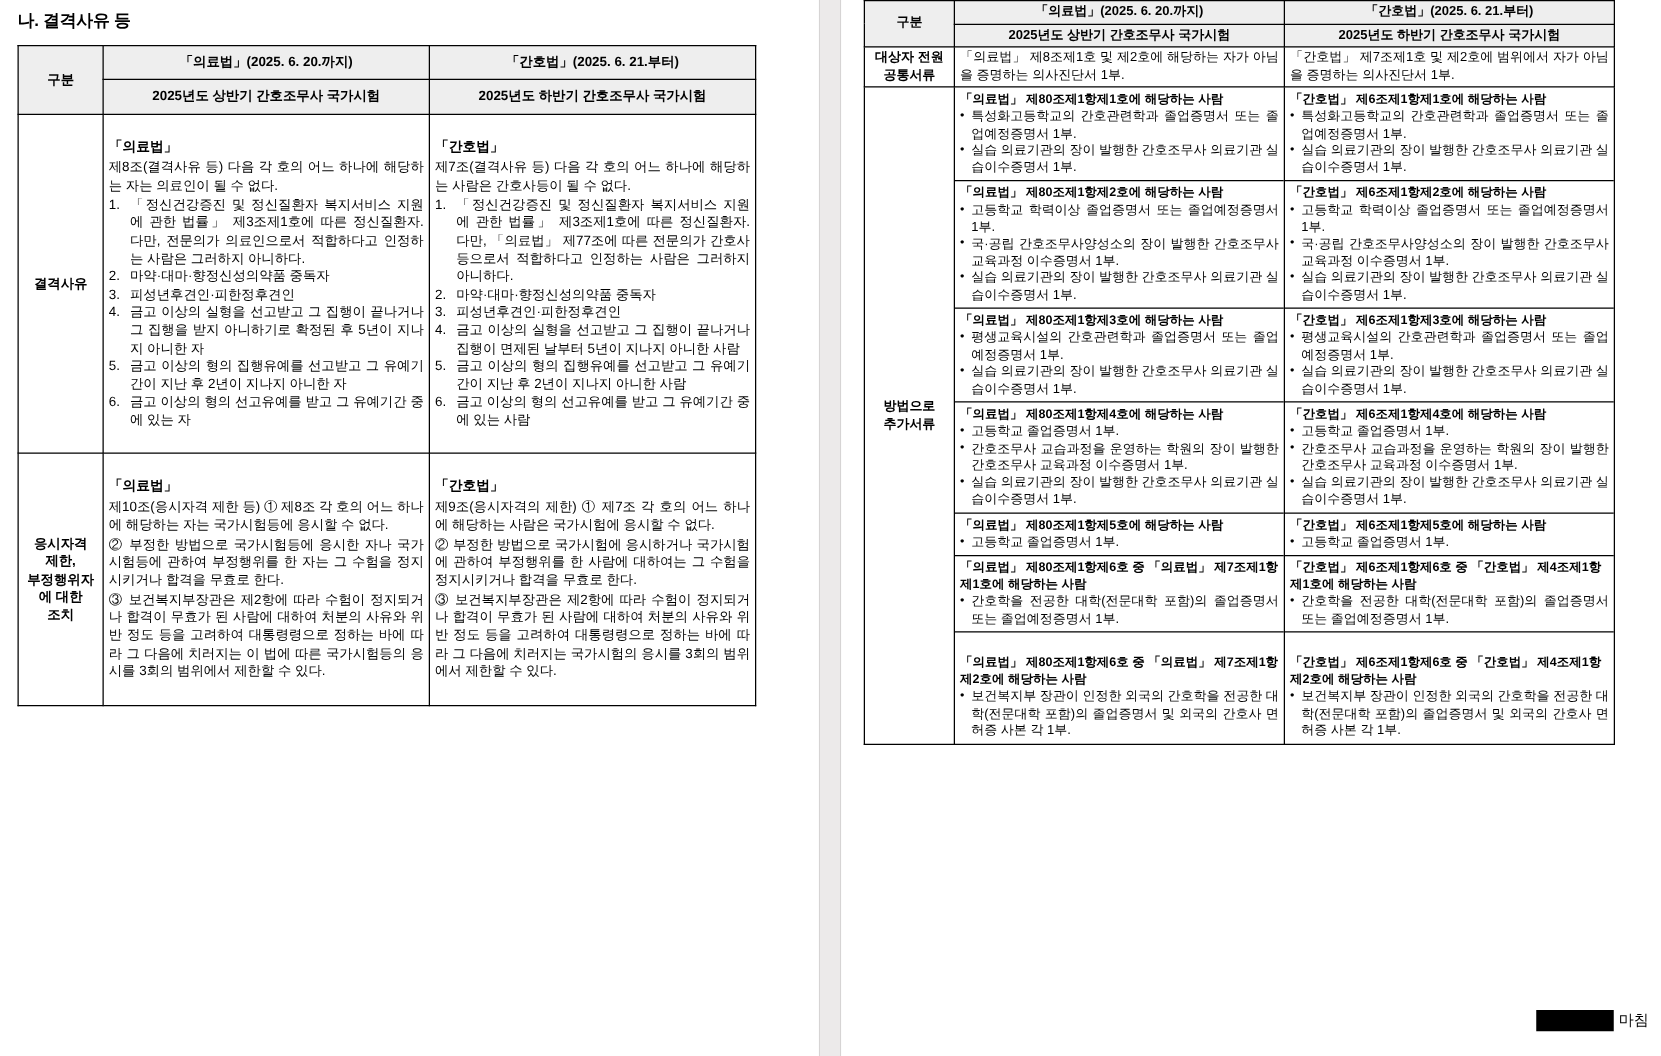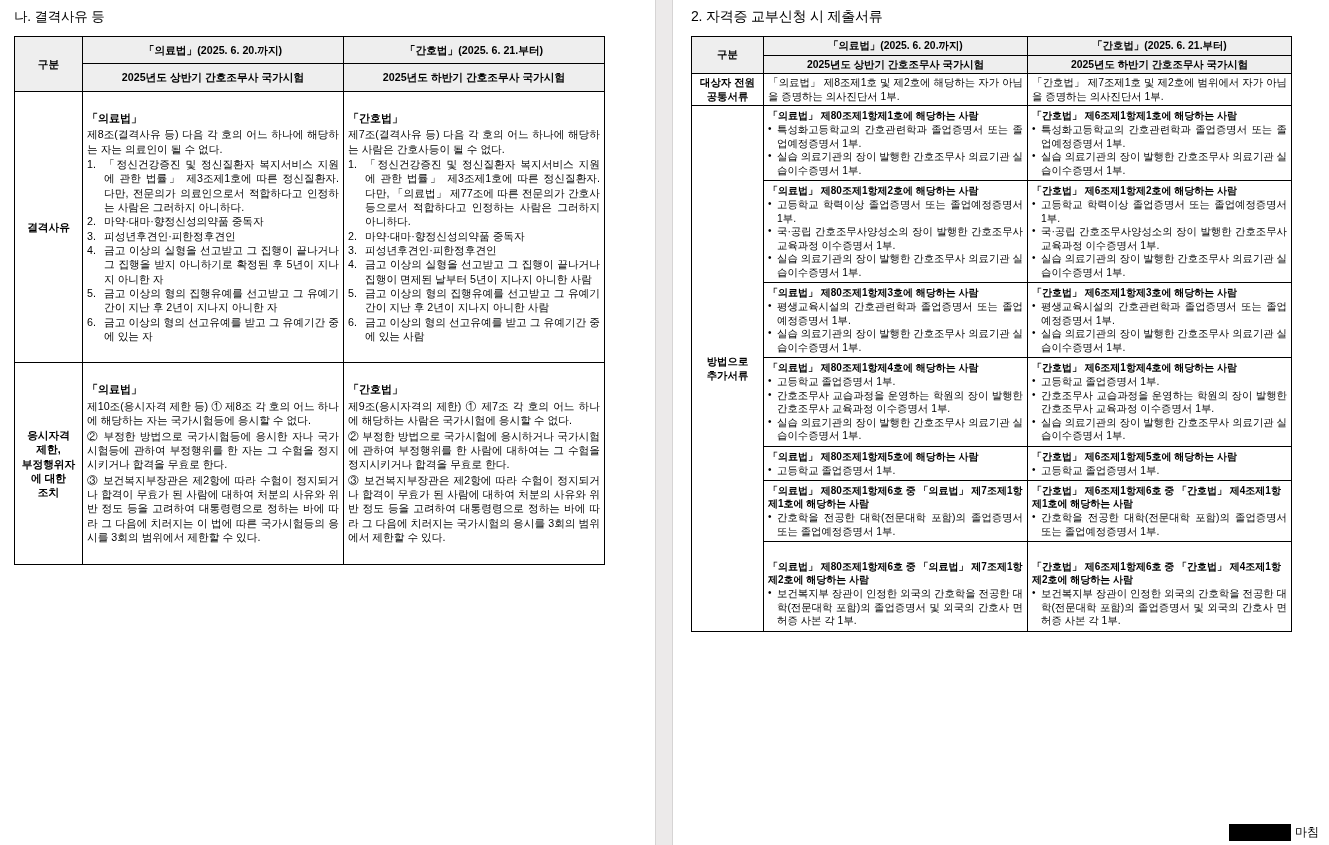--- a/index.html
+++ b/index.html
@@ -24,21 +24,21 @@
   .page-right { left: 673px; width: 656px; }
   .gutter {
     position: absolute;
     left: 655px; top: 0; width: 18px; height: 845px;
     background: #eceaea;
     border-left: 1px solid #d6d4d4;
     border-right: 1px solid #d6d4d4;
   }
   .heading {
     font-size: 13.5px;
-    font-weight: normal;
+    font-weight: bold;
     padding: 8px 0 10px 14px;
     letter-spacing: -0.2px;
   }
   .heading-right { padding-left: 18px; font-size: 14px; }
 
   table {
     border-collapse: collapse;
     table-layout: fixed;
   }
   td, th {
@@ -118,21 +118,21 @@
     font-size: 10px;
   }
   .stack-cell { padding: 0 !important; }
   .stack-cell > .inner {
     border-bottom: 1px solid #000;
     padding: 3px 4px;
   }
   .stack-cell > .inner:last-child { border-bottom: none; margin-top: 15px; }
   .footer-tag {
     position: absolute;
-    right: 10px; bottom: 4px;
+    right: 10px; bottom: 20px;
     display: flex; align-items: center;
     gap: 0;
   }
   .footer-tag .blackbox {
     background: #000;
     width: 62px; height: 17px;
     display: inline-block;
   }
   .footer-tag .label {
     font-size: 12px;
@@ -212,21 +212,20 @@
           <div class="para just">제9조(응시자격의 제한) ① 제7조 각 호의 어느 하나에 해당하는 사람은 국가시험에 응시할 수 없다.</div>
           <div class="para just">② 부정한 방법으로 국가시험에 응시하거나 국가시험에 관하여 부정행위를 한 사람에 대하여는 그 수험을 정지시키거나 합격을 무효로 한다.</div>
           <div class="para just">③ 보건복지부장관은 제2항에 따라 수험이 정지되거나 합격이 무효가 된 사람에 대하여 처분의 사유와 위반 정도 등을 고려하여 대통령령으로 정하는 바에 따라 그 다음에 치러지는 국가시험의 응시를 3회의 범위에서 제한할 수 있다.</div>
         </td>
       </tr>
     </tbody>
   </table>
 </div>
 
 <div class="page page-right">
-  <div class="heading heading-right">2. 자격증 교부신청 시 제출서류</div>
 
   <table class="tbl-right">
     <colgroup>
         <col class="c1">
         <col class="c2">
         <col class="c3">
       </colgroup>
     <tbody>
       <tr>
         <td class="hdr" rowspan="2">구분</td>

